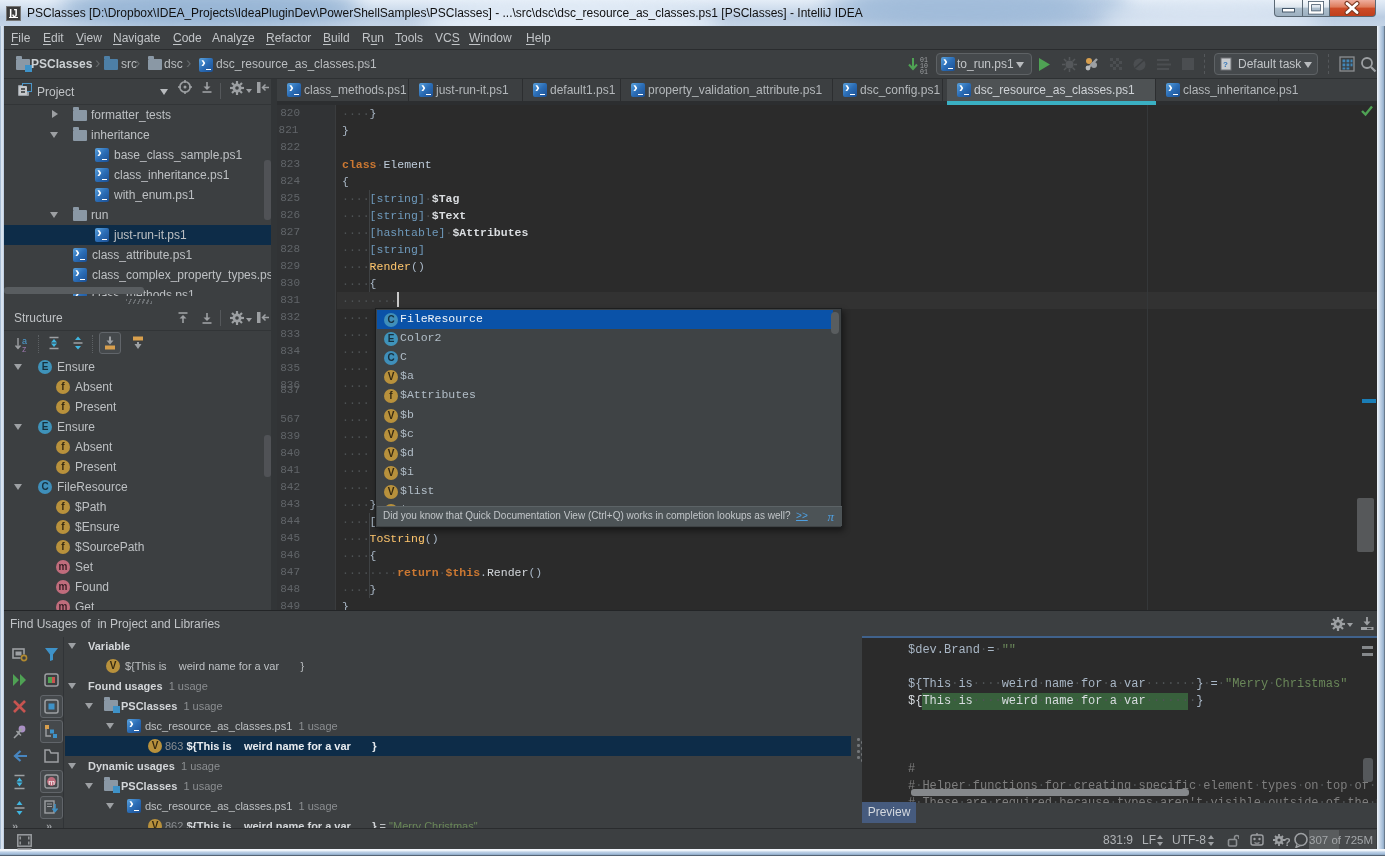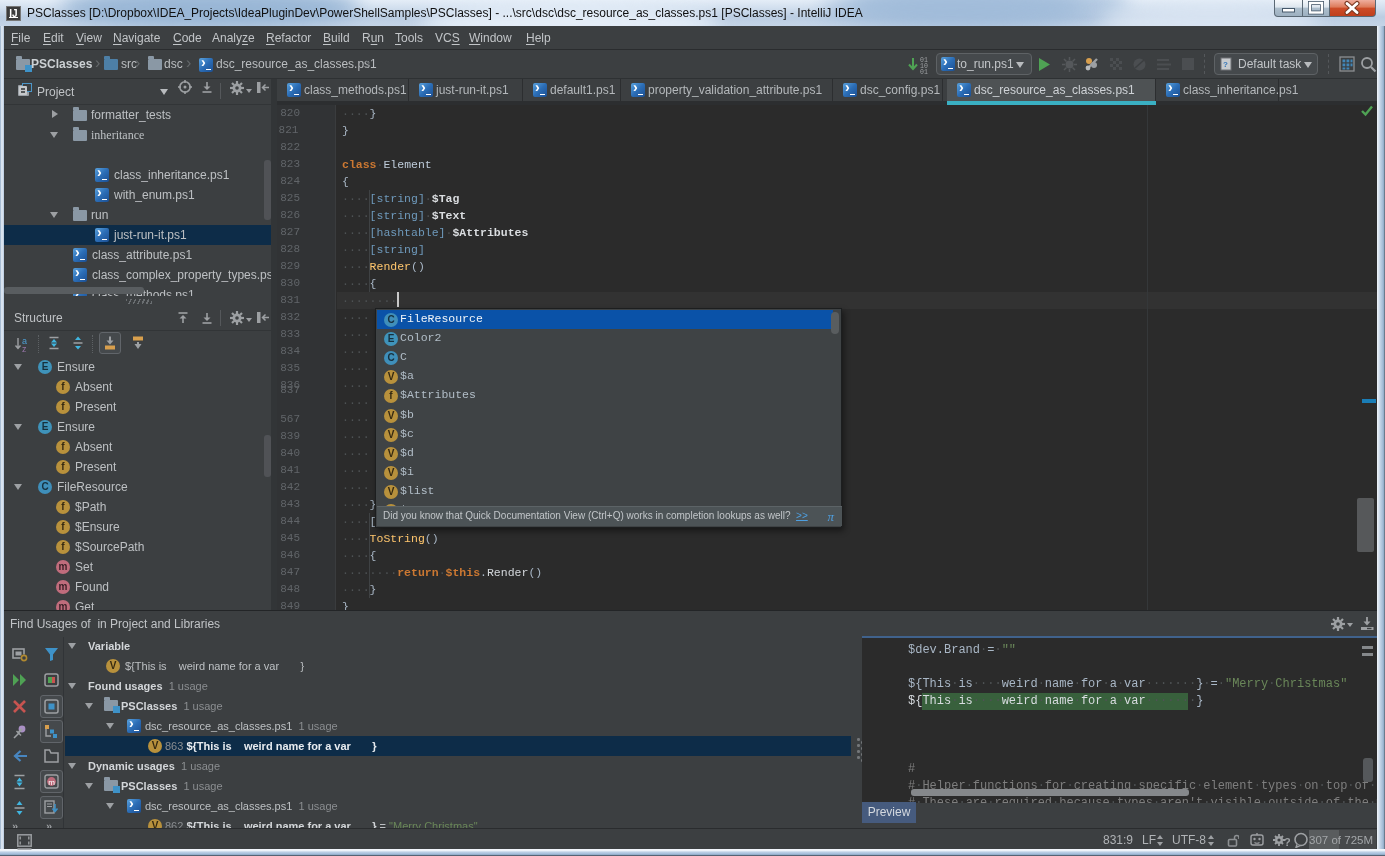--- a/index.html
+++ b/index.html
@@ -334,21 +334,25 @@
     </div>
   <div id="projtree" style="position: absolute; left: 0px; top: 26px; width: 267px; height: 191px; overflow: hidden;">
       <div class="trow" style="top: 0px;">
         <div class="arrow-r" style="left: 48px; top: 5px;"></div>
         <div class="foldico" style="left: 69px; top: 5px;"></div>
         <div class="tlabel" style="left: 87px;">formatter_tests</div>
       </div>
       <div class="trow" style="top: 20px;">
         <div class="arrow-d" style="left: 46px; top: 7px;"></div>
         <div class="foldico" style="left: 69px; top: 5px;"></div>
-        <div class="tlabel" style="left: 87px; font-family: Liberation Serif, serif;">inheritance</div>
+        <div class="tlabel" style="left: 87px;">inheritance</div>
+      </div>
+      <div class="trow" style="top: 40px;">
+        <div class="psicon" style="left: 91px; top: 3px;"></div>
+        <div class="tlabel" style="left: 110px;">base_class_sample.ps1</div>
       </div>
       <div class="trow" style="top: 60px;">
         <div class="psicon" style="left: 91px; top: 3px;"></div>
         <div class="tlabel" style="left: 110px;">class_inheritance.ps1</div>
       </div>
       <div class="trow" style="top: 80px;">
         <div class="psicon" style="left: 91px; top: 3px;"></div>
         <div class="tlabel" style="left: 110px;">with_enum.ps1</div>
       </div>
       <div class="trow" style="top: 100px;">

